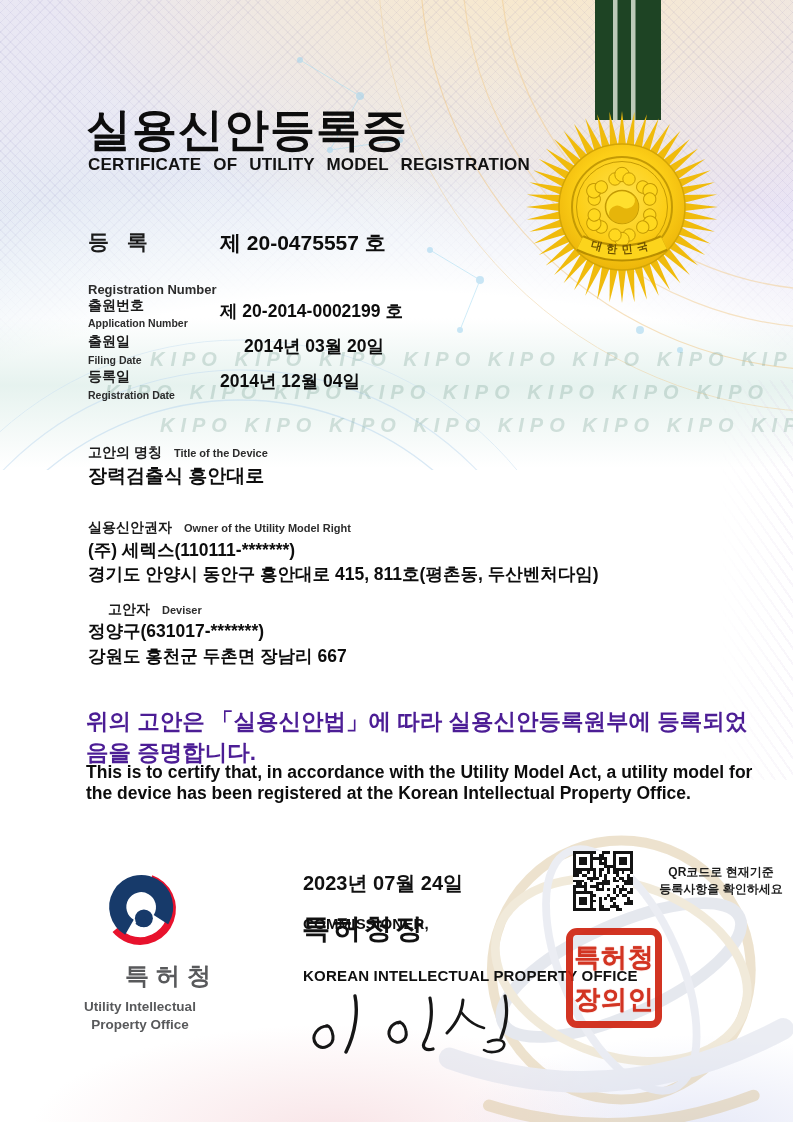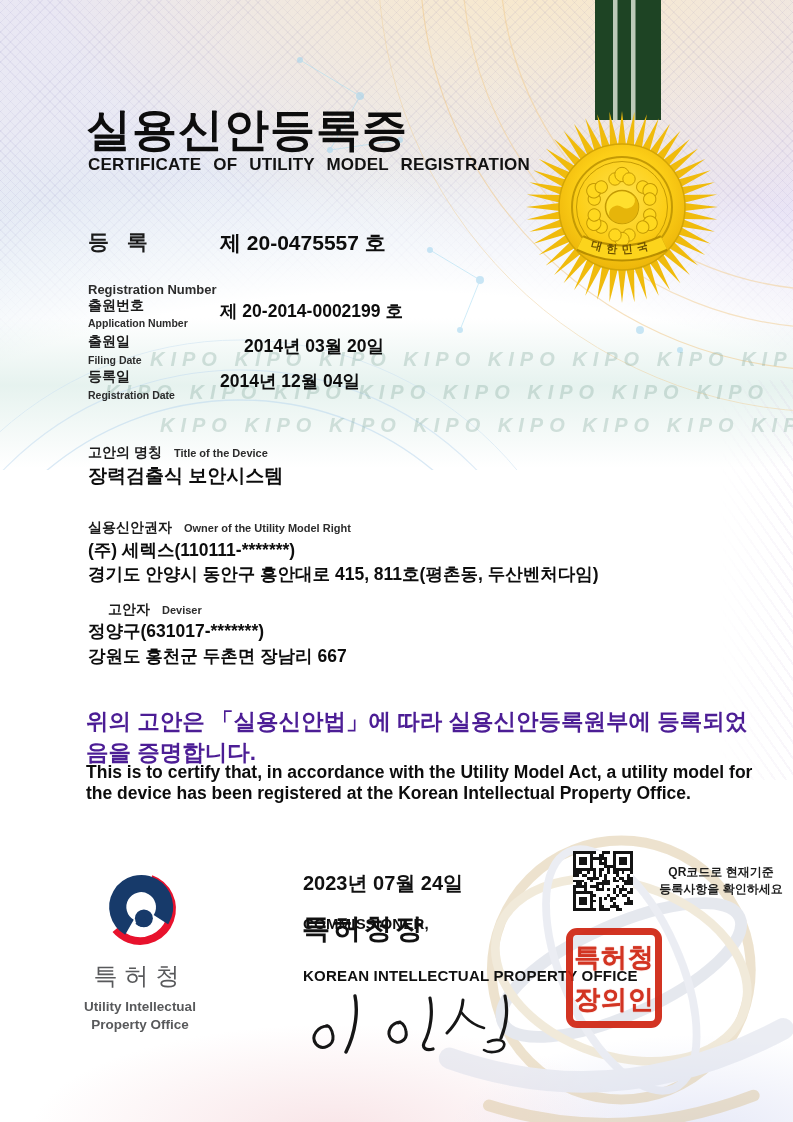--- a/index.html
+++ b/index.html
@@ -53,21 +53,21 @@
   
   .qr{position:absolute;left:573px;top:851px;width:60px;height:60px;background:#fff;}
   .qr i{position:absolute;width:2.9px;height:2.9px;background:#141414;}
   .qf{position:absolute;width:20px;height:20px;box-sizing:border-box;border:3px solid #141414;background:#fff;}
   .qf::after{content:"";position:absolute;inset:2.6px;background:#141414;}
   .qf.tl{left:0;top:0}.qf.tr{right:0;top:0}.qf.bl{left:0;bottom:0}
   .qr-note{position:absolute;left:640px;top:864px;width:162px;text-align:center;
     font-size:12px;font-weight:700;line-height:17px;color:#1b1b1b;}
   
   .logo-block{position:absolute;left:62px;top:870px;width:156px;text-align:center;}
-  .logo-ko{font-size:24px;font-weight:400;letter-spacing:7px;color:#58595b;margin-top:8px;}
+  .logo-ko{font-size:24px;font-weight:700;letter-spacing:7px;color:#58595b;margin-top:8px;text-align:right;}
   .logo-en{font-size:13.5px;font-weight:600;line-height:18px;color:#58595b;margin-top:6px;}
 </style>
 </head>
 <body>
 
 <div class="page">
 
   <div class="bg-top"></div>
   <div class="bg-mint"></div>
   <div class="bg-right"></div>
@@ -221,21 +221,21 @@
   <div class="abs val" style="left:220px;top:334px;font-size:17.5px;margin-left:24px;">2014년 03월 20일</div>
 
   <div class="abs lko" style="left:88px;top:368px;font-size:14px;">등록일</div>
   <div class="abs len" style="left:88px;top:389px;font-size:10.5px;">Registration Date</div>
   <div class="abs val" style="left:220px;top:369px;font-size:17.5px;">2014년 12월 04일</div>
 
   <div class="abs label-row" style="left:88px;top:444px;">
     <span class="lko" style="font-size:14px;">고안의 명칭</span>
     <span class="len" style="font-size:11px;">Title of the Device</span>
   </div>
-  <div class="abs val" style="left:88px;top:463px;font-size:19px;">장력검출식 보안시스템</div>
+  <div class="abs val" style="left:88px;top:463px;font-size:19px;">장력검출식 흥안대로</div>
 
   <div class="abs label-row" style="left:88px;top:519px;text-align:center;">
     <span class="lko" style="font-size:14px;font-weight:600;">실용신안권자</span>
     <span class="len" style="font-size:11px;">Owner of the Utility Model Right</span>
   </div>
   <div class="abs val" style="left:88px;top:538px;font-size:17.5px;">(주) 세렉스(110111-*******)</div>
   <div class="abs val" style="left:88px;top:562px;font-size:17.5px;">경기도 안양시 동안구 흥안대로 415, 811호(평촌동, 두산벤처다임)</div>
 
   <div class="abs label-row" style="left:88px;top:601px;">
     <span class="lko" style="font-size:14px;font-weight:600;margin-left:20px;">고안자</span>

